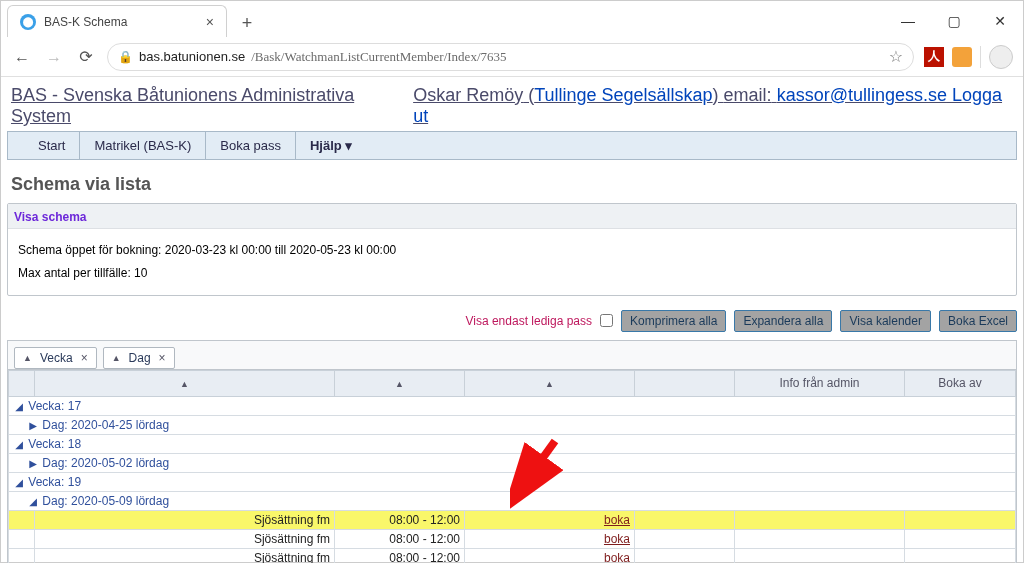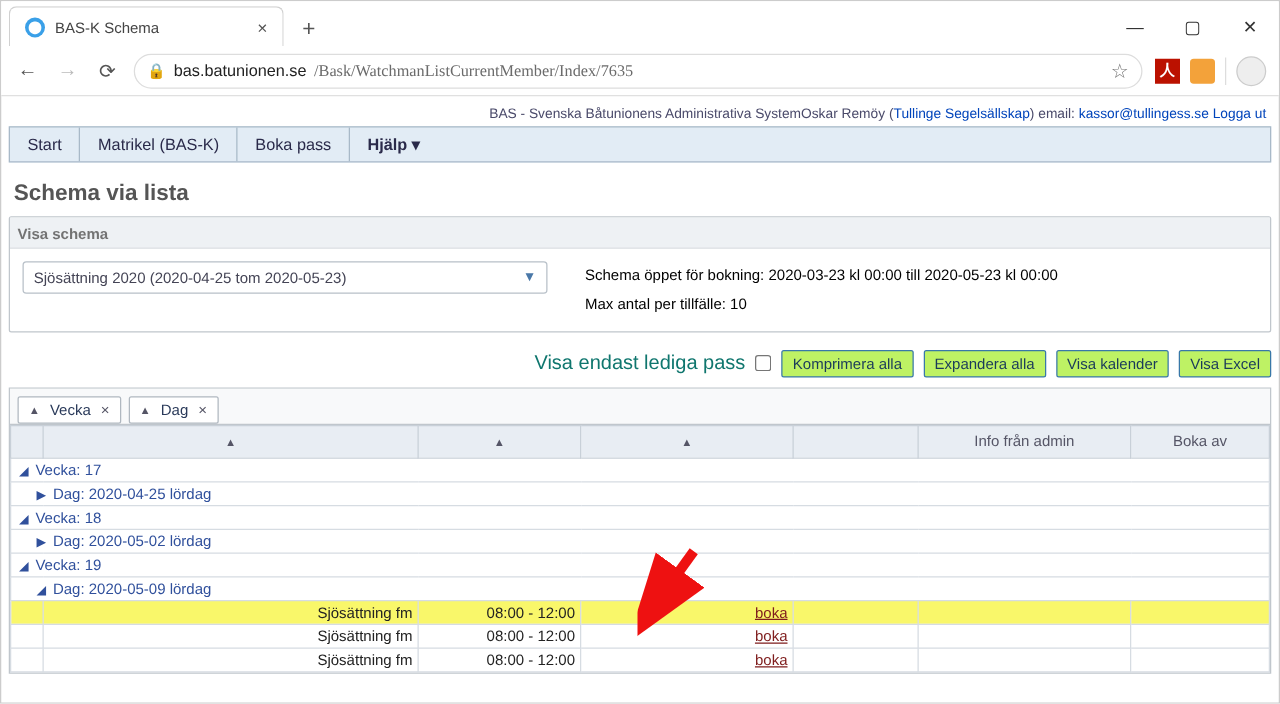--- a/index.html
+++ b/index.html
@@ -22,35 +22,35 @@
   .ext { display:flex; gap:8px; align-items:center;}
   .ext .icon-sq { width:20px; height:20px; display:flex; align-items:center; justify-content:center; font-size:12px; }
   .icon-red { background:#b10; color:#fff; font-weight:bold; }
   .icon-orange { background:#f3a23a; border-radius:3px; }
   .avatar { width:24px; height:24px; border-radius:50%; background:#eee; border:1px solid #ccc;}
   .divider-v { width:1px; height:22px; background:#ddd; }
   .star { color:#777; font-size:16px;}
 
   
   .page { padding:4px 6px 0 6px; }
-  .sysrow { display:flex; justify-content:flex-end; color:#4a4a6a; font-size:11px; padding:4px 4px;}
+  .sysrow { display:flex; justify-content:flex-start; color:#4a4a6a; font-size:18px; padding:4px 4px;text-decoration:underline;}
   .sysrow a { color:#0044bb; text-decoration:none; }
-  .menubar { display:flex; border:1px solid #a8b9c8; background:#e2ecf5; }
+  .menubar { display:flex; border:1px solid #a8b9c8; background:#e2ecf5;padding-left:16px; }
   .menubar .mitem { padding:6px 14px; border-right:1px solid #a8b9c8; color:#2a2a4a; font-size:13px; }
   .menubar .mitem:last-child { border-right:none;font-weight:bold;}
   .h1 { font-size:18px; font-weight:bold; color:#555; padding:14px 4px 8px 4px;}
   .pane { border:1px solid #c0c6cc; border-radius:2px; padding:0; margin-bottom:10px;}
-  .pane-h { font-weight:bold; font-size:12px; color:#737373; padding:6px 6px 4px 6px; background:#eef1f4; border-bottom:1px solid #dde0e4;}
+  .pane-h { font-weight:bold; font-size:12px; color:#6d28d9; padding:6px 6px 4px 6px; background:#eef1f4; border-bottom:1px solid #dde0e4;}
   .pane-body { padding:10px; display:flex; gap:30px;}
   .dropdown { width:420px; height:26px; border:1px solid #b8c0c8; border-radius:3px; display:flex; align-items:center; justify-content:space-between; padding:0 8px; color:#445; background:#fff;}
   .dropdown .caret { color:#4a78a8; font-size:11px;}
   .infoblk { color:#000000; font-size:12px; line-height:1.9;}
   .ctrlrow { display:flex; justify-content:flex-end; align-items:center; gap:8px; padding:4px 0 8px 0;}
-  .ctrlrow label { color:#0f766e; font-size:16px;}
-  .btna { border:1px solid #3978a8; background:#bef264; color:#1a3a5a; padding:3px 8px; font-size:12px; border-radius:2px;}
+  .ctrlrow label { color:#be185d; font-size:12px;}
+  .btna { border:1px solid #3978a8; background:#a3a3a3; color:#1a3a5a; padding:3px 8px; font-size:12px; border-radius:2px;}
 
   .grid-wrap { border:1px solid #c0c6cc; }
   .tabsrow { display:flex; gap:6px; padding:6px 6px 0 6px; border-bottom:1px solid #c0c6cc; background:#f8f9fa;}
   .gtab { display:flex; align-items:center; gap:8px; border:1px solid #b0b8c0; background:#fff; padding:3px 8px; font-size:12px; color:#2a3a5a; border-radius:2px; }
   .gtab .tri { font-size:9px; color:#556;}
   .gtab .x { color:#556; font-size:12px;}
   table.grid { width:100%; border-collapse:collapse; font-size:12px;}
   table.grid th { background:#e8edf3; border:1px solid #c8d0d8; height:26px; color:#556; font-weight:normal;}
   table.grid th .tri { font-size:9px; color:#556;}
   .grouprow td { background:#fff; border:1px solid #d6dce2; color:#30509c; font-size:12px; padding:2px 4px;}
@@ -121,38 +121,34 @@
       <div class="mitem">Matrikel (BAS-K)</div>
       <div class="mitem">Boka pass</div>
       <div class="mitem">Hjälp ▾</div>
     </div>
 
     <div class="h1">Schema via lista</div>
 
     <div class="pane">
       <div class="pane-h">Visa schema</div>
       <div class="pane-body">
-        <div class="dropdown">
-          <span>Sjösättning 2020 (2020-04-25 tom 2020-05-23)</span>
-          <span class="caret">▼</span>
-        </div>
         <div class="infoblk">
           <div>Schema öppet för bokning: 2020-03-23 kl 00:00 till 2020-05-23 kl 00:00</div>
           <div>Max antal per tillfälle: 10</div>
         </div>
       </div>
     </div>
 
     <div class="ctrlrow">
       <label><span>Visa endast lediga pass</span></label>
       <input type="checkbox" style="">
       <button class="btna">Komprimera alla</button>
       <button class="btna">Expandera alla</button>
       <button class="btna">Visa kalender</button>
-      <button class="btna">Visa Excel</button>
+      <button class="btna">Boka Excel</button>
     </div>
 
     <div class="grid-wrap">
       <div class="tabsrow">
         <div class="gtab">
           <span class="tri">▲</span>
           <span>Vecka</span>
           <span class="x">×</span>
         </div>
         <div class="gtab">

